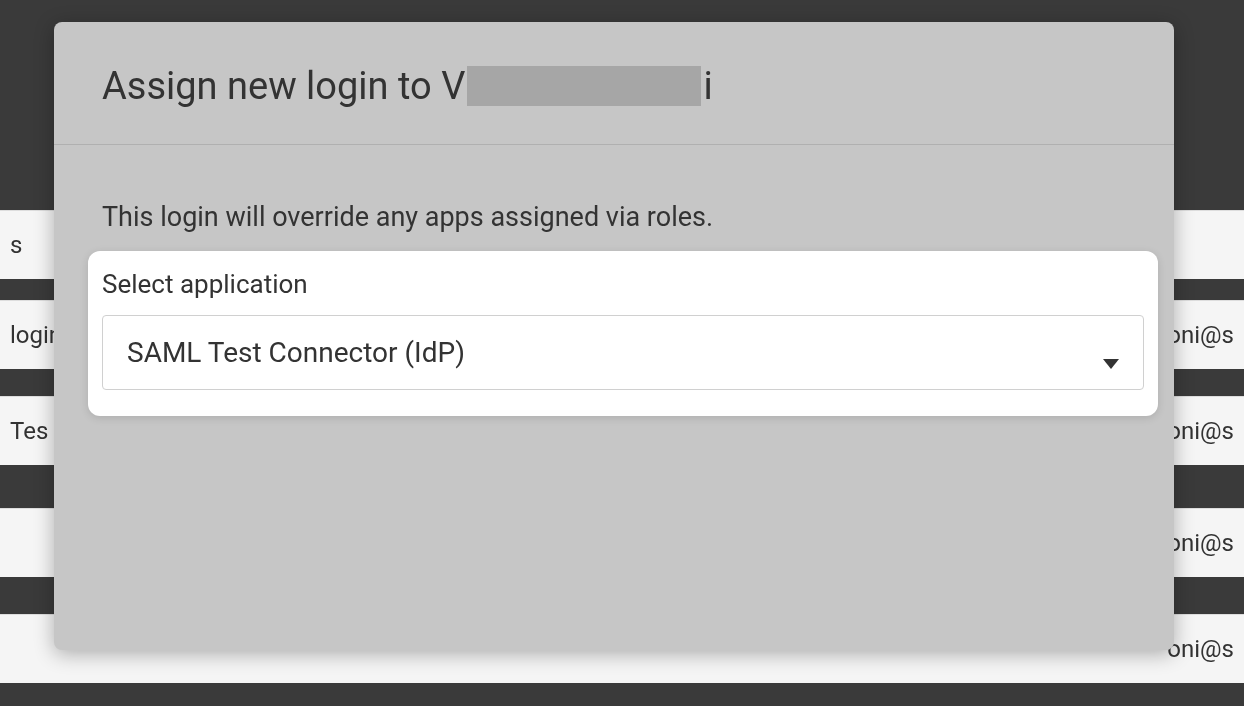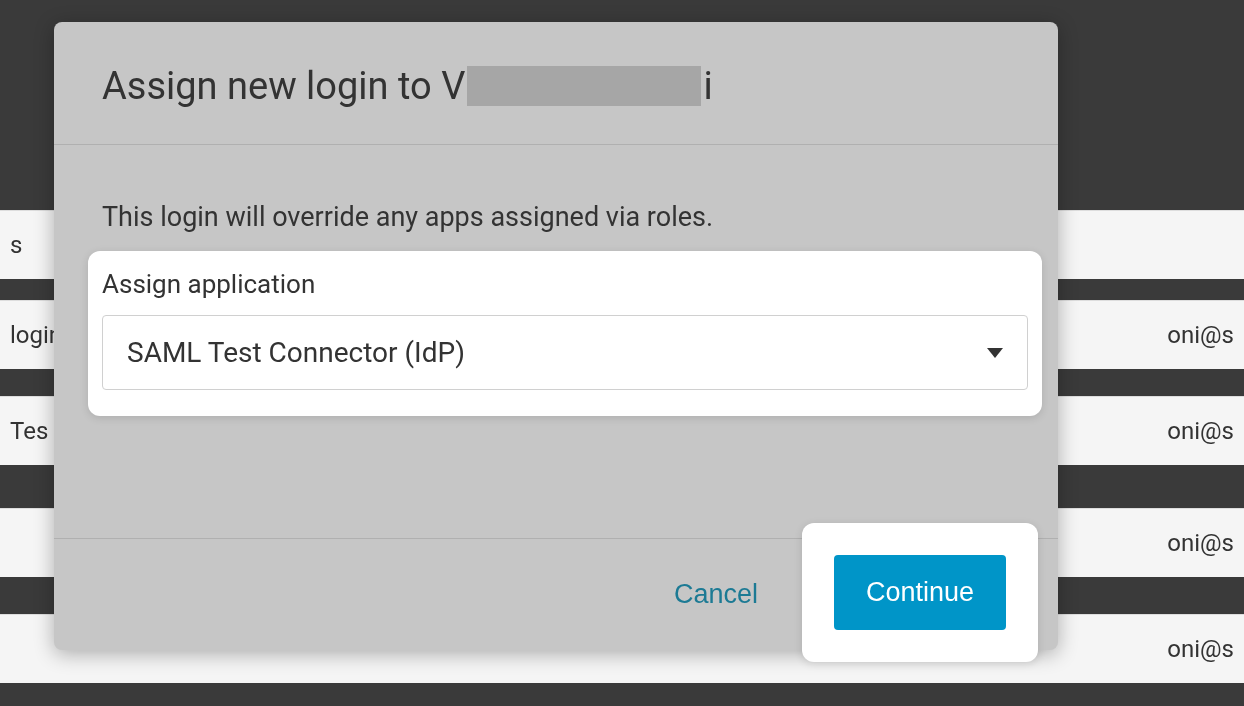--- a/index.html
+++ b/index.html
@@ -37,21 +37,21 @@
     }
     .bg-row-1 { top: 210px; }
     .bg-row-2 { top: 300px; }
     .bg-row-3 { top: 396px; }
     .bg-row-4 { top: 508px; }
     .bg-row-5 { top: 614px; }
     .modal {
       position: absolute;
       top: 22px;
       left: 54px;
-      width: 1004px;
+      width: 1120px;
       height: 628px;
       background: #c6c6c6;
       border-radius: 8px;
       display: flex;
       flex-direction: column;
       box-shadow: 0 4px 20px rgba(0,0,0,0.3);
     }
     .modal-header {
       padding: 42px 48px 36px 48px;
       border-bottom: 1px solid #b0b0b0;
@@ -95,21 +95,21 @@
       margin-bottom: 16px;
       display: block;
     }
     .select-box {
       width: 100%;
       border: 1px solid #d0d0d0;
       border-radius: 4px;
       background: #fff;
       padding: 20px 24px;
       display: flex;
-      align-items: center;
+      align-items: flex-end;
       justify-content: space-between;
       cursor: pointer;
     }
     .select-value {
       font-size: 28px;
       color: #333;
     }
     .caret-down {
       width: 0;
       height: 0;
@@ -189,28 +189,21 @@
       <span>Assign new login to V</span>
         <span class="redacted"></span>
         <span>i</span>
     </h1>
   </div>
 
   <div class="modal-body">
     <p class="body-description">This login will override any apps assigned via roles.</p>
 
     <div class="highlight-select-wrap">
-      <label class="field-label">Assign application</label>
+      <label class="field-label">Select application</label>
       <div class="select-box">
         <span class="select-value">SAML Test Connector (IdP)</span>
         <span class="caret-down"></span>
       </div>
     </div>
   </div>
 
-  <div class="modal-footer">
-    <button class="cancel-link">Cancel</button>
-    <div class="footer-spacer"></div>
-    <div class="highlight-continue-wrap">
-      <button class="continue-btn">Continue</button>
-    </div>
-  </div>
 </div>
 
 </body></html>

